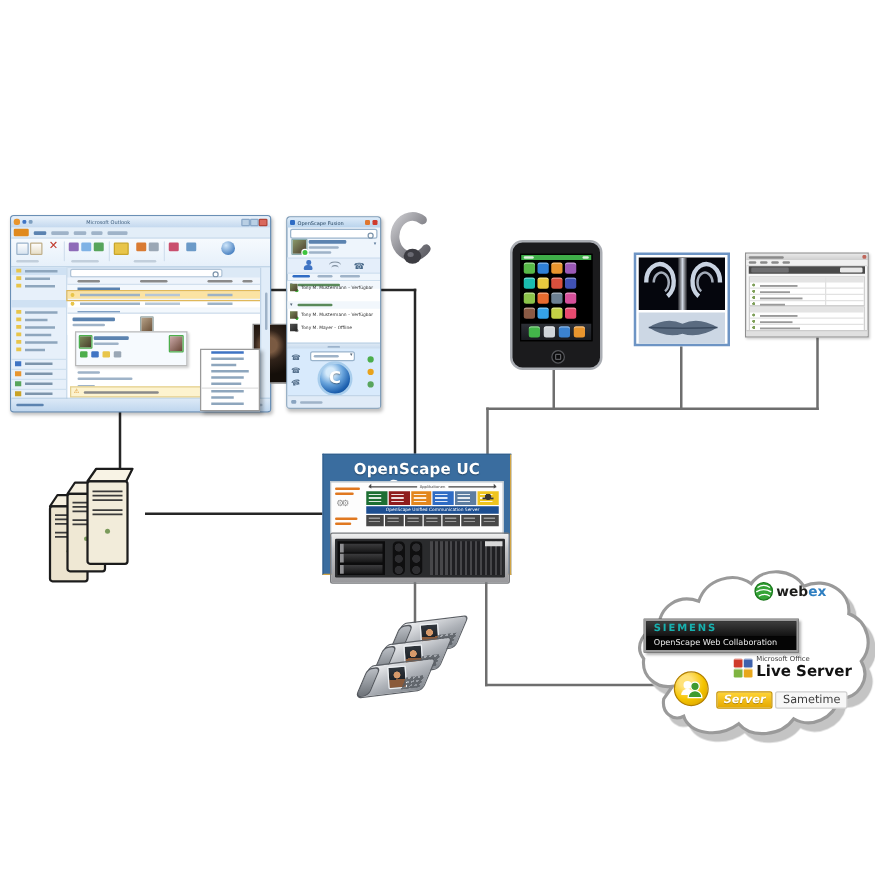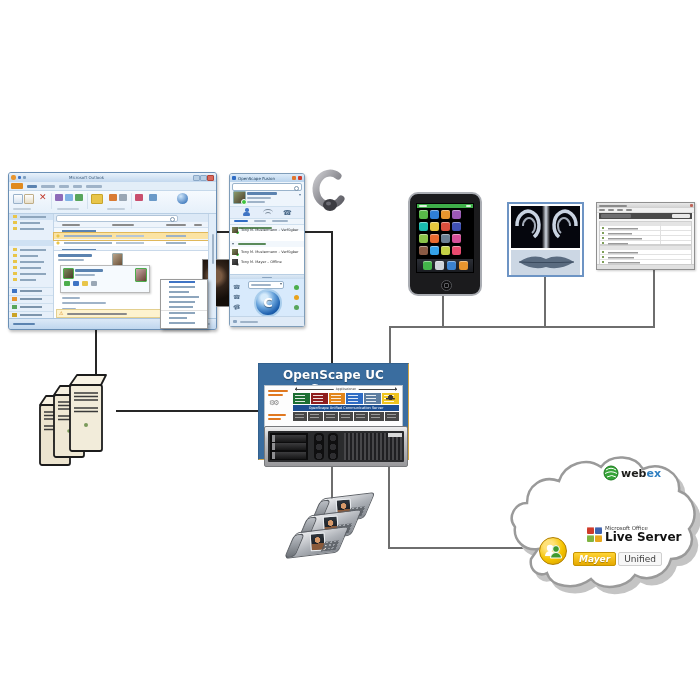--- a/index.html
+++ b/index.html
@@ -583,20 +583,24 @@
     </svg>
 
     <div class="abs" style="left:100px;top:18px;display:flex;align-items:center;gap:2px;">
       <svg width="16" height="16" viewBox="0 0 16 16">
         <circle cx="8" cy="8" r="7" fill="#35a437" stroke="#1c7a1e" stroke-width="1"></circle>
         <path d="M3,5 q5,-3.5 10,0 M2,8.5 q6,-3.5 12,0 M4,12 q5,-3 9,0" stroke="#fff" stroke-width="1" fill="none"></path>
       </svg>
       <span class="webex-txt"><span>web</span><span class="ex">ex</span></span>
     </div>
 
+    <div class="siemens-box">
+      <div class="siemens-top">SIEMENS</div>
+      <div class="siemens-bot">OpenScape Web Collaboration</div>
+    </div>
 
     <div class="abs" style="left:84px;top:78px;display:flex;align-items:center;gap:3px;">
       <div style="display:grid;grid-template-columns:7px 7px;gap:1px;">
         <span class="lm-sq" style="background:#cf3b2a;"></span>
         <span class="lm-sq" style="background:#3f62ad;"></span>
         <span class="lm-sq" style="background:#7fb441;"></span>
         <span class="lm-sq" style="background:#e8a71c;"></span>
       </div>
       <div>
         <div class="lm-small">Microsoft Office</div>
@@ -606,17 +610,17 @@
 
     <div class="st-ball">
       <svg width="26" height="26" viewBox="0 0 26 26">
         <circle cx="10" cy="10" r="3.2" fill="#fff"></circle>
         <path d="M5,18 a5,5 0 0 1 10,0 z" fill="#fff"></path>
         <circle cx="16" cy="11" r="3.4" fill="#3f9a2f" stroke="#fff" stroke-width="1"></circle>
         <path d="M10.5,20 a5.5,5.5 0 0 1 11,0 z" fill="#3f9a2f" stroke="#fff" stroke-width="1"></path>
       </svg>
     </div>
     <div class="abs" style="left:70px;top:100px;">
-      <span class="lotus-box">Mayer</span><span class="sametime-box">Unified</span>
+      <span class="lotus-box">Server</span><span class="sametime-box">Sametime</span>
     </div>
   </div>
 
 </div>
 
 </body></html>

